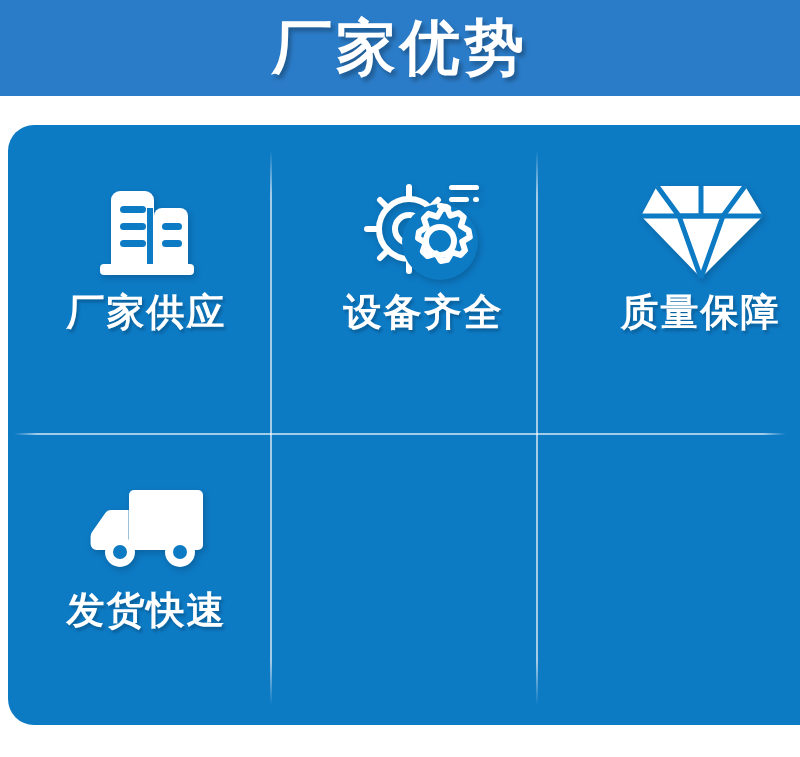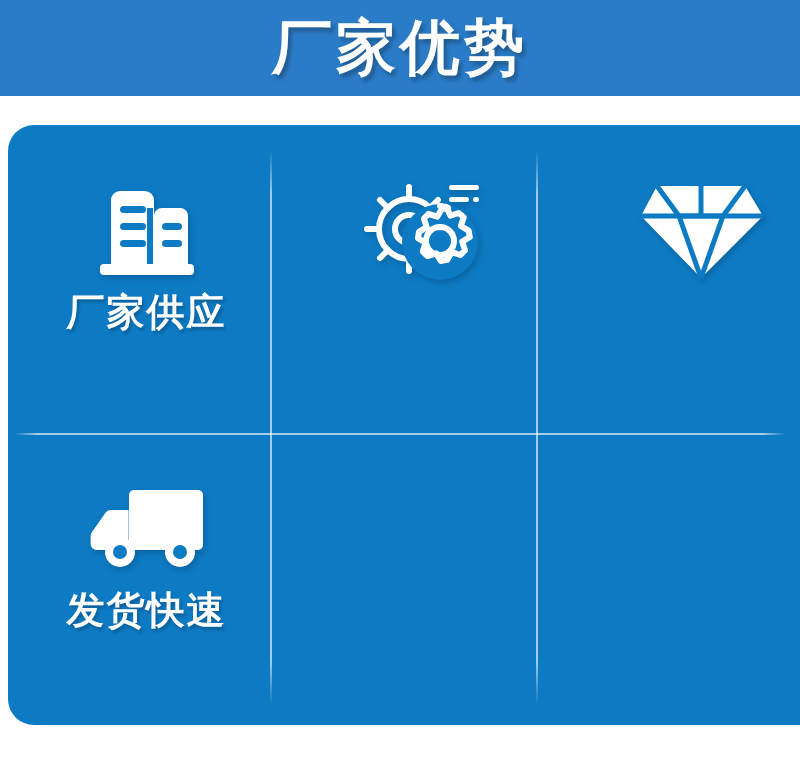--- a/index.html
+++ b/index.html
@@ -175,35 +175,37 @@
             </g>
 
             <circle cx="77" cy="67" r="38" fill="#0d7ac4"></circle>
 
             <g stroke="#ffffff" stroke-width="6" fill="none" stroke-linejoin="round">
               <path d="M77 31l6.5 1 3.8 8.6 8.4-2.6 5 4.3-2.8 8.7 7.7 4.6 1.2 6.4-7.6 4.6 2.8 8.7-4.5 4.7-8.7-2.8-4.6 7.7-6.4 1.1-4.6-7.7-8.7 2.8-4.7-4.6 2.8-8.7-7.6-4.6 1-6.4 7.7-4.6-2.8-8.7 4.6-4.6 8.7 2.8 4.6-7.7 6.4-1.1z"></path>
               <circle cx="77" cy="66" r="14"></circle>
             </g>
           </svg>
         </div>
+        <div class="cell-label">设备齐全</div>
       </div>
 
       <div class="cell">
         <div class="cell-icon">
           <svg width="124" height="104" viewBox="0 0 124 104" fill="none" xmlns="http://www.w3.org/2000/svg">
             <path d="M18 8h88l18 30-62 62L2 38 18 8z" fill="#ffffff"></path>
             <g stroke="#0d7ac4" stroke-width="5" stroke-linejoin="round">
               <path d="M2 38h122"></path>
               <path d="M18 8L40 38 62 100"></path>
               <path d="M106 8L84 38 62 100"></path>
               <path d="M40 38h44"></path>
               <path d="M62 8v30"></path>
             </g>
           </svg>
         </div>
+        <div class="cell-label">质量保障</div>
       </div>
 
       <div class="cell cell-bottom">
         <div class="cell-icon">
           <svg width="124" height="88" viewBox="0 0 124 88" fill="none" xmlns="http://www.w3.org/2000/svg">
 
             <rect x="44" y="6" width="74" height="60" rx="5" fill="#ffffff"></rect>
 
             <path d="M44 26H26a7 7 0 0 0-5.7 3L7 48a8 8 0 0 0-1.4 4.5V60a6 6 0 0 0 6 6h32V26z" fill="#ffffff"></path>
 

